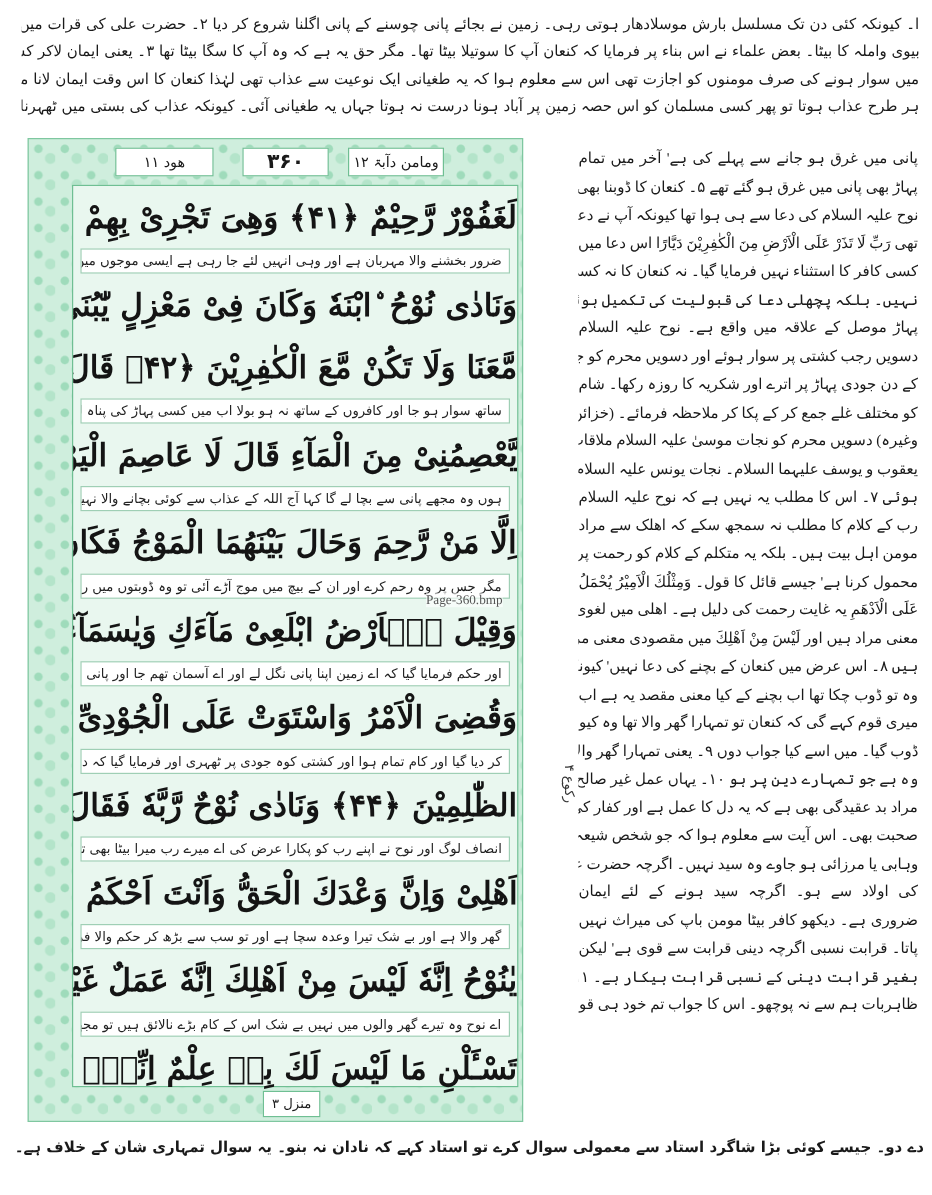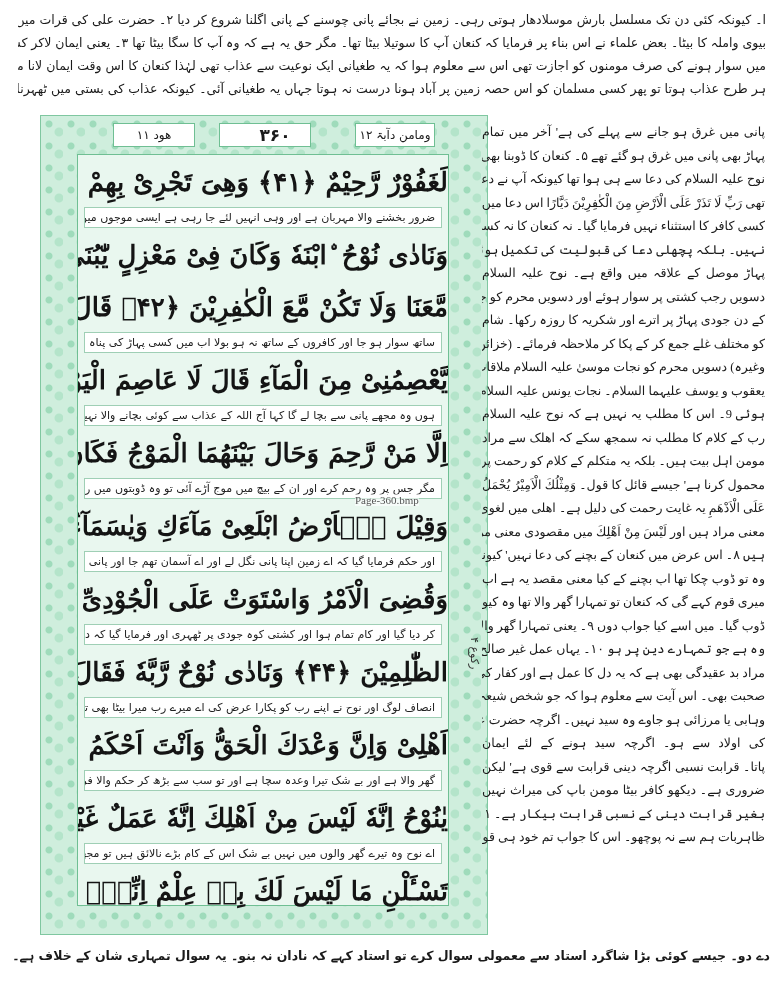--- a/index.html
+++ b/index.html
@@ -9,37 +9,37 @@
   }
   .urdu { direction: rtl; unicode-bidi: plaintext; }
   
   .top-commentary {
     position: absolute; left: 18px; top: 8px; width: 748px;
     font-size: 12.5px; line-height: 23px; text-align: justify; text-align-last: right;
   }
   .top-commentary div { white-space: nowrap; overflow: hidden; }
   
   .frame {
-    position: absolute; left: 40px; top: 115px; width: 448px; height: 820px;
+    position: absolute; left: 23px; top: 115px; width: 413px; height: 820px;
     background: #cfeedd; border: 1px solid #7fc7a0; box-sizing: border-box;
     background-image:
       radial-gradient(circle at 8px 8px, #9fdbbb 3px, transparent 4px),
       radial-gradient(circle at 18px 16px, #b4e4ca 4px, transparent 5px);
     background-size: 22px 22px, 22px 22px;
   }
   .header-bar {
     position: absolute; left: 0; right: 0; top: 0; height: 36px;
   }
   .hdr-box {
     position: absolute; top: 7px; height: 22px; background: #ffffff; border: 1px solid #6fbf93;
     font-size: 12px; line-height: 22px; text-align: center; color: #1a1a1a;
   }
   .hdr-left { left: 72px; width: 80px; }
-  .hdr-mid { left: 178px; width: 70px; font-weight: bold; font-size: 17px; padding-left: 20px; }
-  .hdr-right { left: 266px; width: 78px; margin-left: 48px; }
+  .hdr-mid { left: 178px; width: 70px; font-weight: bold; font-size: 17px; }
+  .hdr-right { left: 266px; width: 78px; }
   .text-panel {
     position: absolute; left: 36px; top: 38px; width: 372px; height: 752px;
     background: #e9f7ef; border: 1px solid #6fbf93; box-sizing: border-box;
   }
   .verse-line {
     height: 52px; line-height: 54px; font-size: 26px; font-weight: bold; text-align: center;
     font-family: "DejaVu Serif", serif; color: #141414; white-space: nowrap; overflow: hidden;
   }
   .trans-line {
     margin: 0 6px; height: 19px; line-height: 19px; font-size: 11px; background: #ffffff;
@@ -103,53 +103,56 @@
     <div class="trans-line urdu">کر دیا گیا اور کام تمام ہوا اور کشتی کوہ جودی پر ٹھہری اور فرمایا گیا کہ دور ہوں بے</div>
     <div class="verse-line urdu">الظّٰلِمِیْنَ ﴿۴۴﴾ وَنَادٰی نُوْحٌ رَّبَّهٗ فَقَالَ رَبِّ اِنَّ ابْنِیْ مِنْ</div>
     <div class="trans-line urdu">انصاف لوگ اور نوح نے اپنے رب کو پکارا عرض کی اے میرے رب میرا بیٹا بھی تو میرا</div>
     <div class="verse-line urdu">اَهْلِیْ وَاِنَّ وَعْدَكَ الْحَقُّ وَاَنْتَ اَحْكَمُ الْحٰكِمِیْنَ ﴿۴۵﴾ قَالَ</div>
     <div class="trans-line urdu">گھر والا ہے اور بے شک تیرا وعدہ سچا ہے اور تو سب سے بڑھ کر حکم والا فرمایا</div>
     <div class="verse-line urdu">یٰنُوْحُ اِنَّهٗ لَیْسَ مِنْ اَهْلِكَ اِنَّهٗ عَمَلٌ غَیْرُ صَالِحٍ فَلَا</div>
     <div class="trans-line urdu">اے نوح وہ تیرے گھر والوں میں نہیں بے شک اس کے کام بڑے نالائق ہیں تو مجھ سے</div>
     <div class="verse-line urdu">تَسْـَٔلْنِ مَا لَیْسَ لَكَ بِهٖ عِلْمٌ اِنِّیْۤ اَعِظُكَ اَنْ تَكُوْنَ</div>
   </div>
 
+  <div class="footer-bar">
+    <div class="ftr-box urdu">منزل ۳</div>
+  </div>
 </div>
 
 <div class="watermark">Page-360.bmp</div>
 
 <div class="margin-mark urdu">رکوع ۴</div>
 
 <div class="side-commentary urdu">
   <div>پانی میں غرق ہو جانے سے پہلے کی ہے' آخر میں تمام</div>
   <div>پہاڑ بھی پانی میں غرق ہو گئے تھے ۵۔ کنعان کا ڈوبنا بھی</div>
   <div>نوح علیہ السلام کی دعا سے ہی ہوا تھا کیونکہ آپ نے دعا کی</div>
   <div>تھی رَبِّ لَا تَذَرْ عَلَی الْاَرْضِ مِنَ الْكٰفِرِیْنَ دَیَّارًا اس دعا میں</div>
   <div>کسی کافر کا استثناء نہیں فرمایا گیا۔ نہ کنعان کا نہ کسی اور</div>
   <div>نہیں۔ بلکہ پچھلی دعا کی قبولیت کی تکمیل ہوئی ۶۔ جودی</div>
   <div>پہاڑ موصل کے علاقہ میں واقع ہے۔ نوح علیہ السلام</div>
   <div>دسویں رجب کشتی پر سوار ہوئے اور دسویں محرم کو جمعہ</div>
   <div>کے دن جودی پہاڑ پر اترے اور شکریہ کا روزہ رکھا۔ شام</div>
   <div>کو مختلف غلے جمع کر کے پکا کر ملاحظہ فرمائے۔ (خزائن</div>
   <div>وغیرہ) دسویں محرم کو نجات موسیٰ علیہ السلام ملاقات</div>
   <div>یعقوب و یوسف علیہما السلام۔ نجات یونس علیہ السلام</div>
-  <div>ہوئی 9۔ اس کا مطلب یہ نہیں ہے کہ نوح علیہ السلام</div>
+  <div>ہوئی ۷۔ اس کا مطلب یہ نہیں ہے کہ نوح علیہ السلام</div>
   <div>رب کے کلام کا مطلب نہ سمجھ سکے کہ اھلک سے مراد</div>
   <div>مومن اہل بیت ہیں۔ بلکہ یہ متکلم کے کلام کو رحمت پر</div>
   <div>محمول کرنا ہے' جیسے قائل کا قول۔ وَمِثْلُكَ الْاَمِیْرُ یُحْمَلُ</div>
   <div>عَلَی الْاَدْهَمِ یہ غایت رحمت کی دلیل ہے۔ اھلی میں لغوی</div>
   <div>معنی مراد ہیں اور لَیْسَ مِنْ اَهْلِكَ میں مقصودی معنی مراد</div>
   <div>ہیں ۸۔ اس عرض میں کنعان کے بچنے کی دعا نہیں' کیونکہ</div>
   <div>وہ تو ڈوب چکا تھا اب بچنے کے کیا معنی مقصد یہ ہے اب</div>
   <div>میری قوم کہے گی کہ کنعان تو تمہارا گھر والا تھا وہ کیوں</div>
   <div>ڈوب گیا۔ میں اسے کیا جواب دوں ۹۔ یعنی تمہارا گھر والا</div>
   <div>وہ ہے جو تمہارے دین پر ہو ۱۰۔ یہاں عمل غیر صالح سے</div>
   <div>مراد بد عقیدگی بھی ہے کہ یہ دل کا عمل ہے اور کفار کی</div>
   <div>صحبت بھی۔ اس آیت سے معلوم ہوا کہ جو شخص شیعہ</div>
   <div>وہابی یا مرزائی ہو جاوے وہ سید نہیں۔ اگرچہ حضرت علی</div>
   <div>کی اولاد سے ہو۔ اگرچہ سید ہونے کے لئے ایمان</div>
+  <div>ضروری ہے۔ دیکھو کافر بیٹا مومن باپ کی میراث نہیں</div>
   <div>پاتا۔ قرابت نسبی اگرچہ دینی قرابت سے قوی ہے' لیکن</div>
-  <div>ضروری ہے۔ دیکھو کافر بیٹا مومن باپ کی میراث نہیں</div>
   <div>بغیر قرابت دینی کے نسبی قرابت بیکار ہے۔ ۱۱۔ یعنی اتنی</div>
   <div>ظاہربات ہم سے نہ پوچھو۔ اس کا جواب تم خود ہی قوم کو</div>
 </div>
 
 <div class="bottom-commentary urdu">دے دو۔ جیسے کوئی بڑا شاگرد استاد سے معمولی سوال کرے تو استاد کہے کہ نادان نہ بنو۔ یہ سوال تمہاری شان کے خلاف ہے۔</div>
 
 </body></html>

